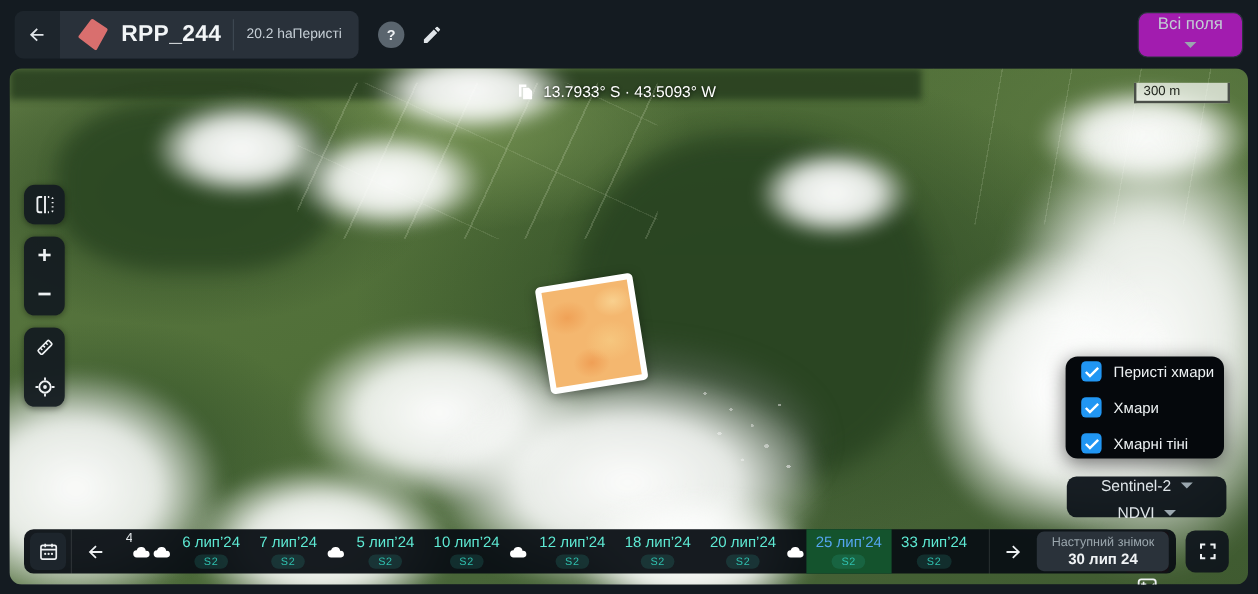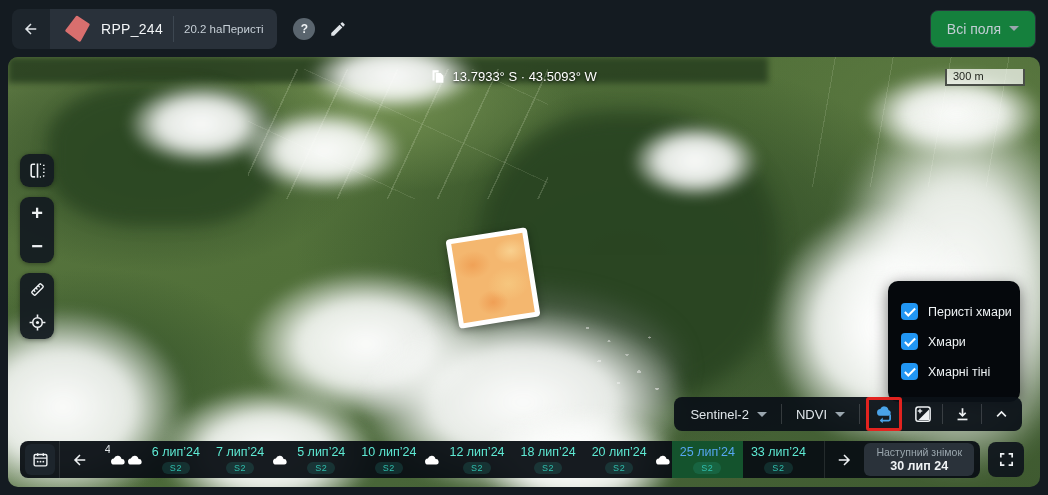--- a/index.html
+++ b/index.html
@@ -8,29 +8,29 @@
   .app { position:relative; width:1048px; height:495px; background:#141b21; }
 
   
   .topbar { position:absolute; left:0; top:0; width:100%; height:57px;
     display:flex; align-items:center; justify-content:space-between; padding:0 12px; }
   .tb-left { display:flex; align-items:center; gap:12px; }
   .pill-group { display:flex; height:40px; border-radius:8px; overflow:hidden; }
   .back-btn { width:38px; height:40px; background:#1d252c; border:none; cursor:pointer;
     display:flex; align-items:center; justify-content:center; }
   .field-panel { background:#29313a; display:flex; align-items:center; gap:10px; padding:0 14px; }
-  .field-name { color:#f2f5f7; font-size:14px; font-weight:normal; letter-spacing:.3px; }
+  .field-name { color:#f2f5f7; font-size:19px; font-weight:bold; letter-spacing:.3px; }
   .v-div { width:1px; height:26px; background:#3d4751; }
   .field-meta { display:flex; flex-direction:row; align-items:center; line-height:14px; }
   .field-meta span { color:#c6cfd6; font-size:11.5px; }
   .help-btn { width:22px; height:22px; border-radius:50%; background:#5a656e; border:none;
     color:#eef1f3; font-size:12px; font-weight:bold; cursor:pointer; margin-left:4px; }
   .edit-btn { background:none; border:none; cursor:pointer; display:flex; padding:2px; }
   .fields-pill { display:flex; align-items:center; gap:8px; height:38px; padding:0 16px;
-    background:#15803d; border:1px solid #2a333c; border-radius:8px; cursor:pointer; }
+    background:#a21caf; border:1px solid #2a333c; border-radius:8px; cursor:pointer;flex-direction:column; }
   .fields-pill span { color:#c2cdd4; font-size:14px; }
   .caret { width:0; height:0; border-left:5px solid transparent; border-right:5px solid transparent;
     border-top:5px solid #9aa6ae; }
 
   
   .map { position:absolute; left:8px; top:57px; width:1032px; height:430px;
     border-radius:10px; overflow:hidden;
     background:
       radial-gradient(ellipse 300px 160px at 14% 24%, #2e4a25 0%, rgba(46,74,37,0) 70%),
       radial-gradient(ellipse 280px 120px at 36% 12%, #6f8c4e 0%, rgba(111,140,78,0) 70%),
@@ -84,32 +84,32 @@
 
   
   .ltools { position:absolute; left:12px; top:97px; display:flex; flex-direction:column; gap:10px; }
   .tool-group { background:rgba(20,27,33,.95); border-radius:9px; display:flex;
     flex-direction:column; box-shadow:0 1px 5px rgba(0,0,0,.4); }
   .tool-btn { width:34px; height:33px; background:none; border:none; cursor:pointer;
     display:flex; align-items:center; justify-content:center; color:#eef1f3; }
   .tool-btn.zoomtxt { font-size:20px; font-weight:bold; }
 
   
-  .popup { position:absolute; left:880px; top:224px; width:132px; background:#05080c;
-    border-radius:10px; padding:22px 13px; display:flex; flex-direction:column; gap:13px;
+  .popup { position:absolute; left:880px; top:240px; width:132px; background:#05080c;
+    border-radius:10px; padding:4px 13px; display:flex; flex-direction:column; gap:13px;
     box-shadow:0 4px 16px rgba(0,0,0,.55); }
   .chk-row { display:flex; align-items:center; gap:10px; cursor:pointer; }
   .chk-box { width:17px; height:17px; border-radius:4px; background:#2196f3; flex:0 0 auto;
     display:flex; align-items:center; justify-content:center; }
   .chk-label { color:#eef2f4; font-size:12.5px; white-space:nowrap; }
 
   
   .ctrlbar { position:absolute; right:18px; top:340px; height:34px;
     background:rgba(11,17,23,.94); border-radius:8px; display:flex; align-items:center;
-    padding:0 6px; gap:4px; }
+    padding:0 18px; gap:4px;flex-direction:column; }
   .sel { display:flex; align-items:center; gap:8px; padding:0 10px; cursor:pointer; }
   .sel span { color:#dfe5e9; font-size:13px; }
   .cdiv { width:1px; height:20px; background:rgba(255,255,255,.16); }
   .icon-btn { width:30px; height:28px; background:none; border:none; cursor:pointer;
     display:flex; align-items:center; justify-content:center; }
   .red-wrap { border:3px solid #e2231f; border-radius:3px; margin:0 2px;
     display:flex; align-items:center; justify-content:center; }
 
   
   .timeline { position:absolute; left:12px; bottom:9px; width:960px; height:37px;

